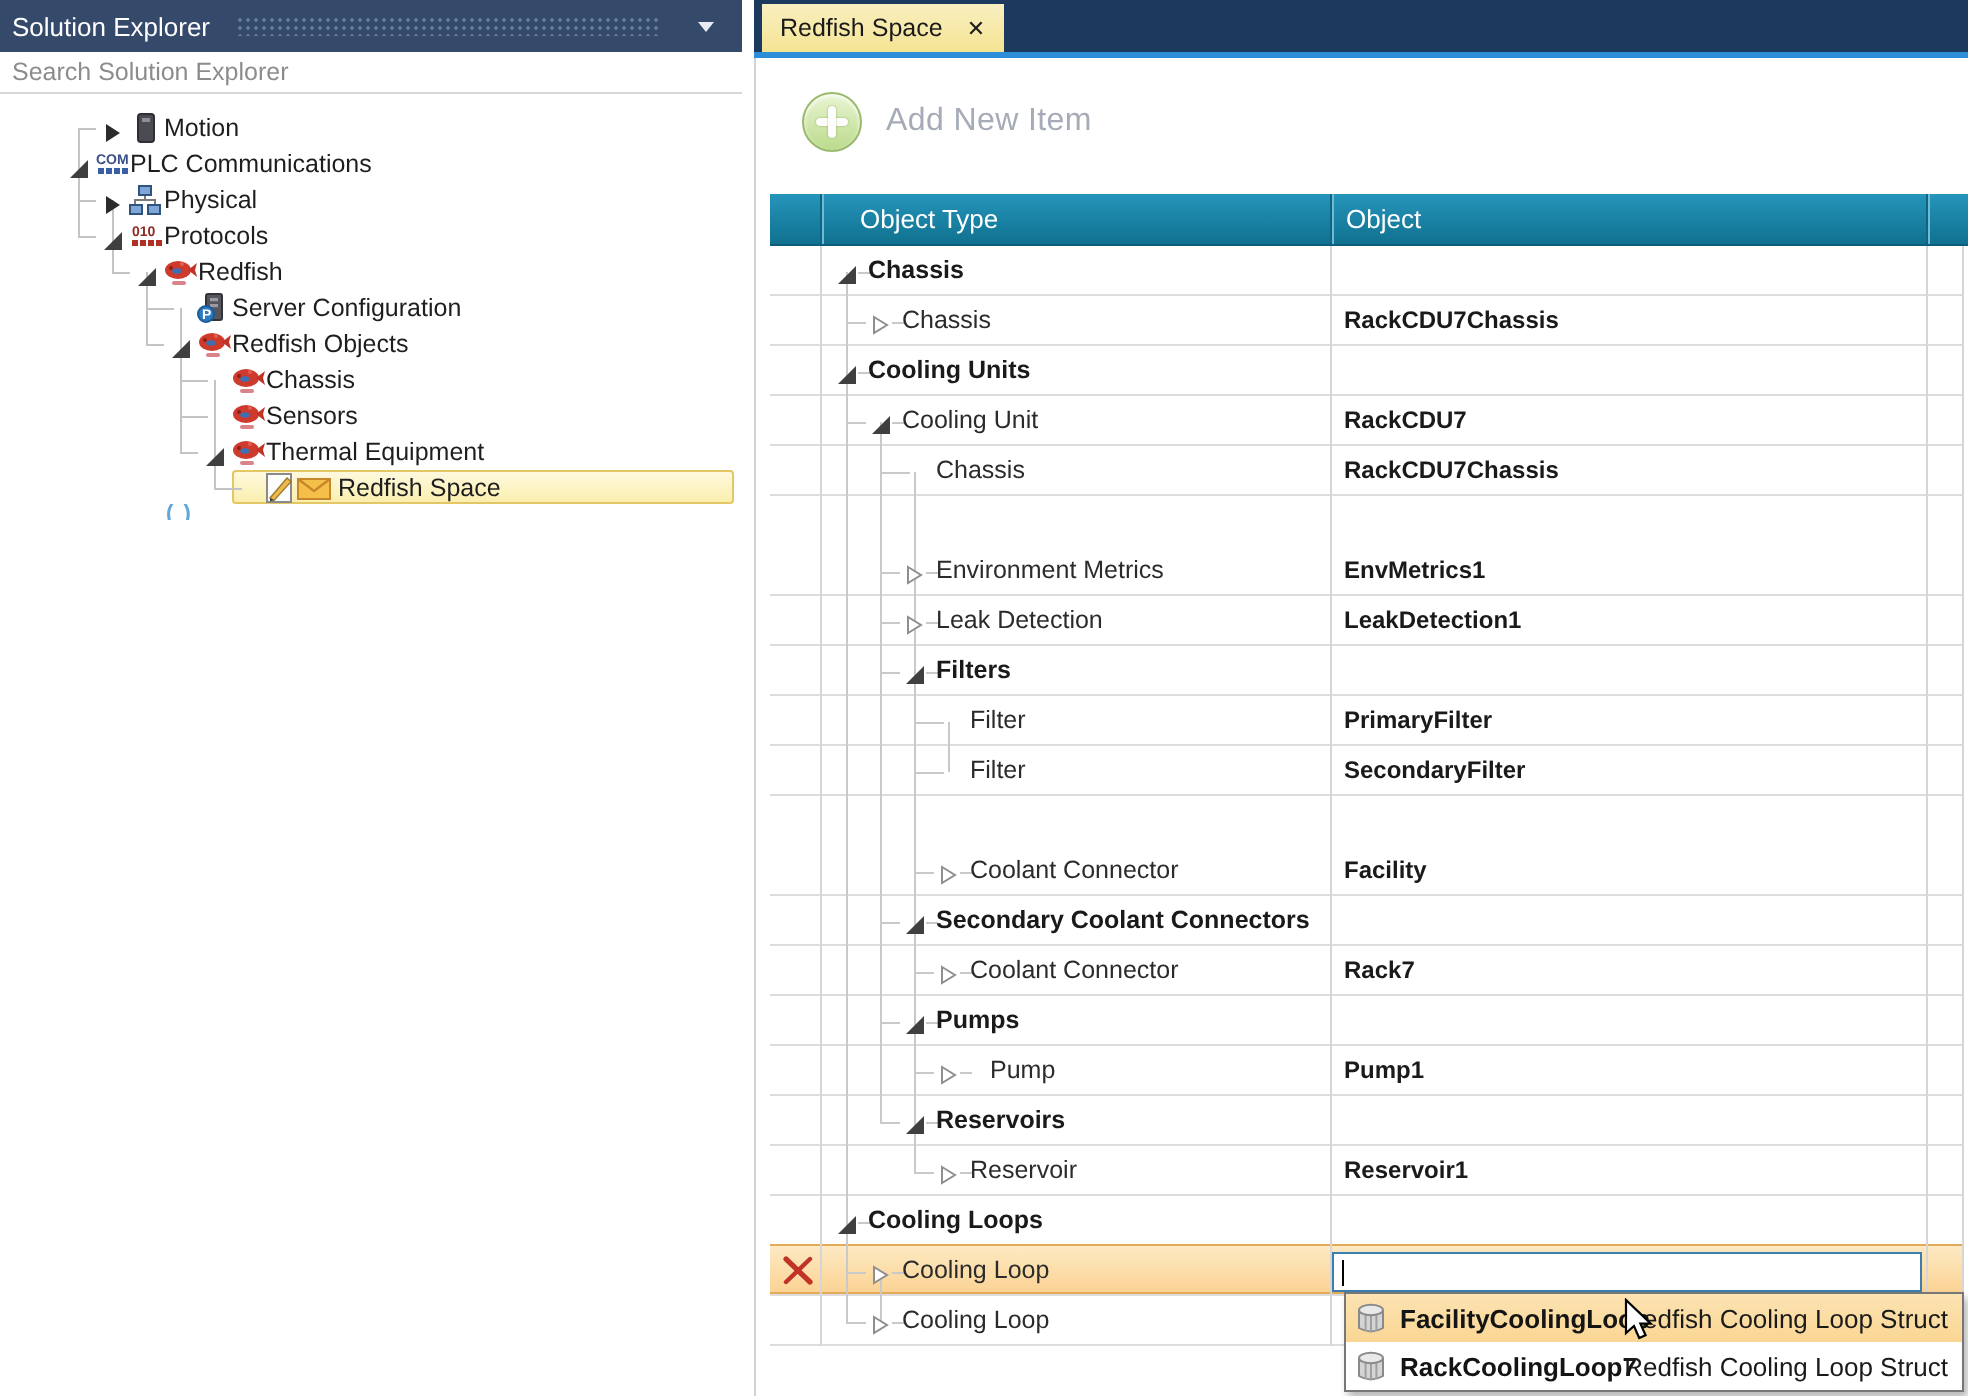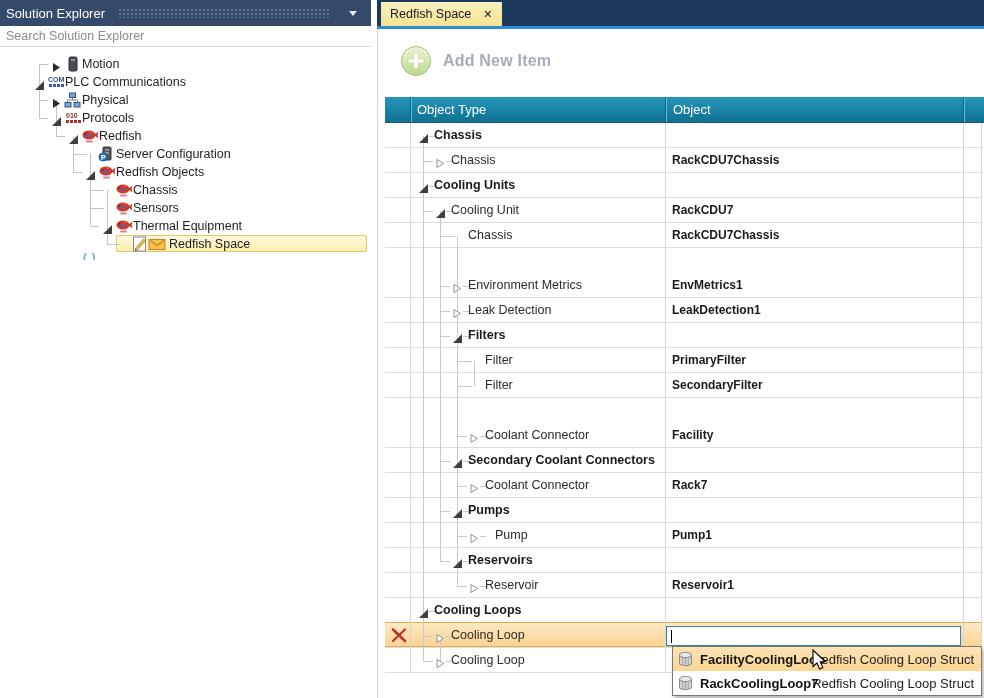--- a/index.html
+++ b/index.html
@@ -37,21 +37,21 @@
   .tab-label { font-size:12.5px; color:#1A1A1A; }
   .tab-close { font-size:11px; color:#1A1A1A; margin-left:12px; cursor:default; }
   #accent-line { position:absolute; left:377px; top:26px; width:607px; height:3px; background:#2E8FD8; }
   #doc { position:absolute; left:378px; top:29px; width:606px; height:669px; background:#fff; }
 
   .add-new { position:absolute; left:23px; top:17px; display:flex; align-items:center; }
   .plus-circle { width:30px; height:30px; border-radius:50%; background:linear-gradient(#E9F4D2,#BBDB8C); border:1px solid #9CBA6E; position:relative; box-shadow:inset 0 1px 2px rgba(255,255,255,.9); }
   .plus-circle::before, .plus-circle::after { content:""; position:absolute; background:#FDFEFB; border-radius:2px; box-shadow:0 0 1px rgba(90,120,50,.6); }
   .plus-circle::before { left:6px; top:12px; width:16px; height:4px; }
   .plus-circle::after  { left:12px; top:6px; width:4px; height:16px; }
-  .add-label { margin-left:12px; font-size:16px; font-weight:bold; color:#A5ACB8; letter-spacing:.2px; }
+  .add-label { margin-left:12px; font-size:16px; font-weight:normal; color:#A5ACB8; letter-spacing:.2px; }
 
   
   #grid-header { position:absolute; left:7px; top:68px; width:599px; height:26px; background:linear-gradient(#2595BB,#10718F); display:flex; border-bottom:1px solid #0C5E7C; }
   .gh-cell { position:relative; height:100%; display:flex; align-items:center; color:#fff; font-size:13px; }
   .gh-sep { border-left:1px solid #0E6484; box-shadow:inset 1px 0 0 #6FBBD2; }
   #grid-body { position:absolute; left:7px; top:94px; width:599px; height:550px; background:#fff; }
   .g-row { position:absolute; left:0; width:597px; height:25px; border-bottom:1px solid #DDDDDD; }
   .g-label { position:absolute; z-index:3; font-size:12.5px; color:#2B2B2B; white-space:nowrap; top:50%; transform:translateY(-50%); }
   .g-label.bold { font-weight:bold; color:#1A1A1A; }
   .g-value { position:absolute; left:287px; z-index:3; font-size:12px; color:#1A1A1A; white-space:nowrap; top:50%; transform:translateY(-50%);font-weight:bold; }
@@ -255,21 +255,21 @@
   <div id="accent-line"></div>
 
   <main id="doc">
     <div class="add-new">
       <span class="plus-circle"></span>
       <span class="add-label">Add New Item</span>
     </div>
 
     <div id="grid-header">
       <div class="gh-cell" style="width:25px"></div>
-      <div class="gh-cell gh-sep" style="width:255px; padding-left:6px">Object Type</div>
+      <div class="gh-cell gh-sep" style="width:255px; padding-left:19px">Object Type</div>
       <div class="gh-cell gh-sep" style="width:298px; padding-left:7px">Object</div>
       <div class="gh-cell gh-sep" style="flex:1"></div>
     </div>
     <div id="grid-body">
         <div class="g-row" style="top: 0px;">
           <span class="glyph" style="left: 33px; top: 7px;"><svg width="11" height="11" viewBox="0 0 11 11">
               <path d="M10,1 L10,10 L1,10 Z" fill="#3F3F3F"></path>
             </svg></span>
           <div class="dash" style="left: 44px; top: 12.5px; width: 6px; background: rgb(201, 201, 201);"></div>
           <span class="g-label bold" style="left: 49px;">Chassis</span>

